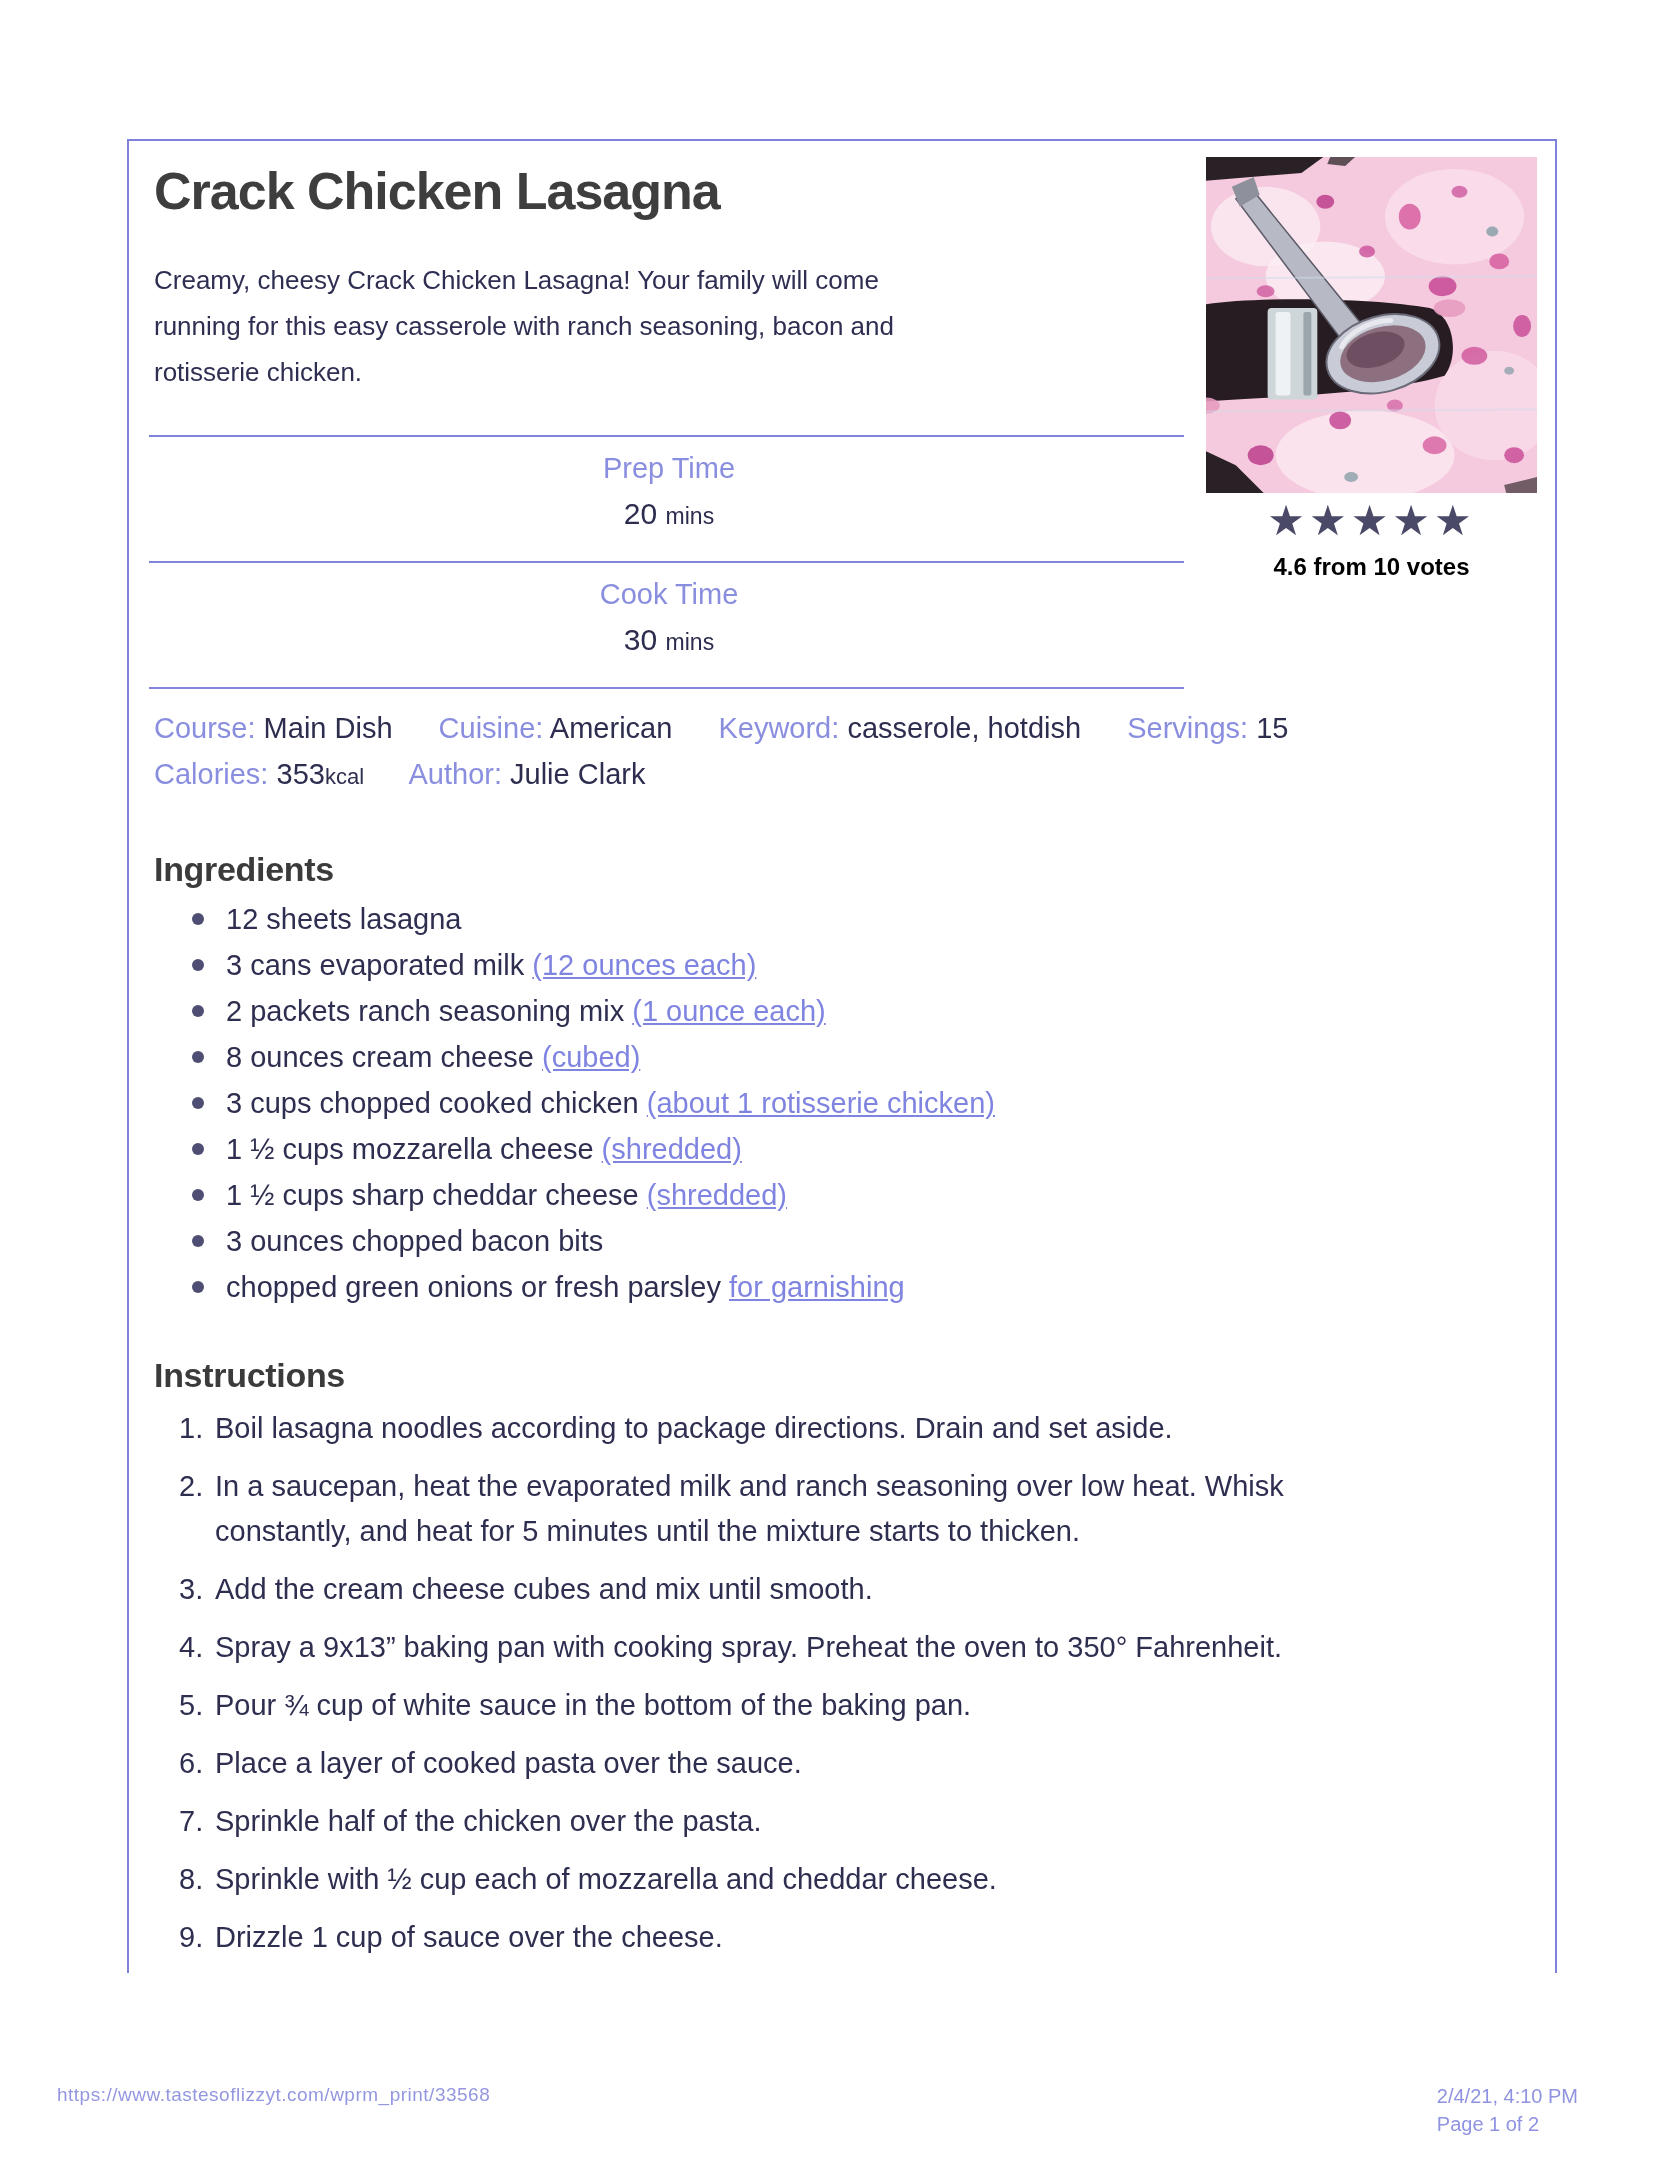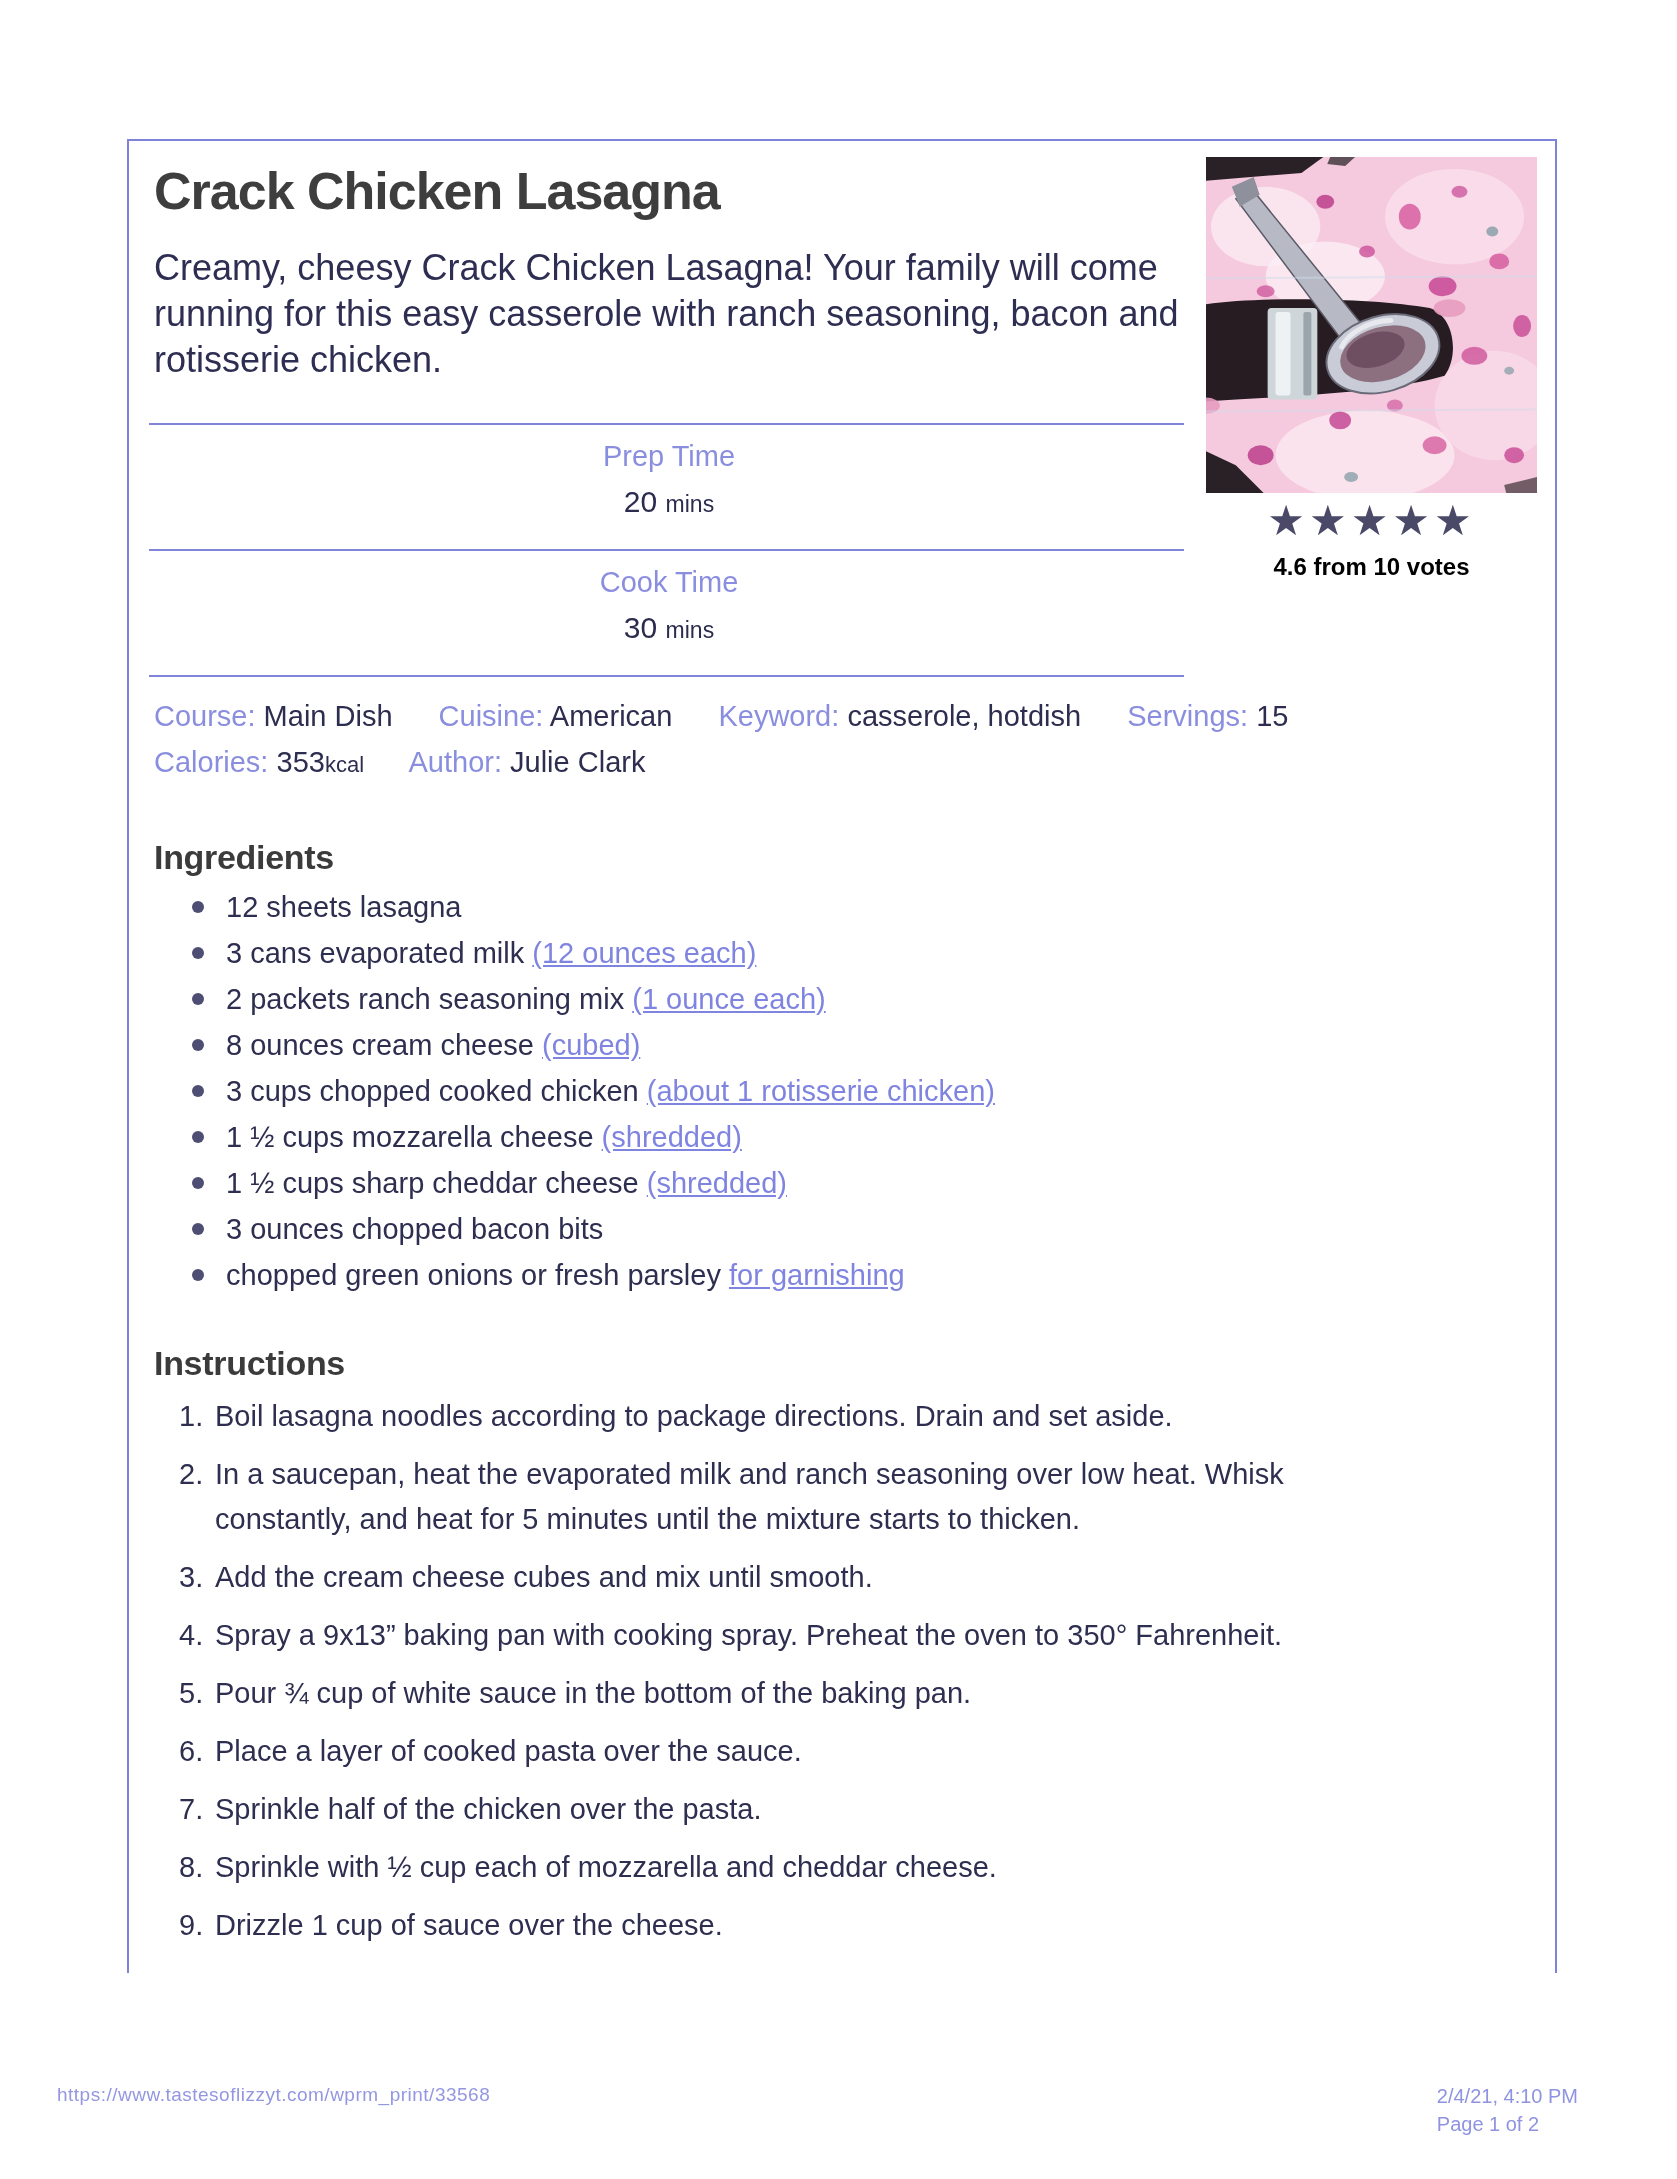--- a/index.html
+++ b/index.html
@@ -11,23 +11,23 @@
   .card-border{
     position:absolute;left:127px;top:139px;width:1430px;height:1834px;
     box-sizing:border-box;border:2px solid #7e82d8;border-bottom:none;
   }
   .text-col{
     position:absolute;left:154px;top:161px;width:1294px;
     color:#2f2f52;font-size:29px;
   }
   .title{
     font-size:52px;font-weight:bold;color:#3e3e3e;letter-spacing:-1px;
-    margin:0 0 24px 0;line-height:60px;
-  }
-  .desc{font-size:36px;line-height:46px;color:#2e2e52;}
+    margin:0 0 36px 0;line-height:60px;
+  }
+  .desc{font-size:26px;line-height:46px;color:#2e2e52;}
   hr.divider{
     border:none;border-top:2px solid #8085da;height:0;
     width:1035px;margin:26px 0 0 -5px;
   }
   hr.divider.first{margin-top:40px;}
   .time-row{width:1030px;text-align:center;}
   .time-label{margin-top:12px;line-height:38px;font-size:29px;color:#8a8edf;}
   .time-value{margin-top:8px;line-height:38px;font-size:30px;color:#2c2c4e;}
   .unit{font-size:23px;color:#2c2c4e;margin-top:8px;}
   .meta{margin-top:16px;line-height:46px;font-size:29px;}

